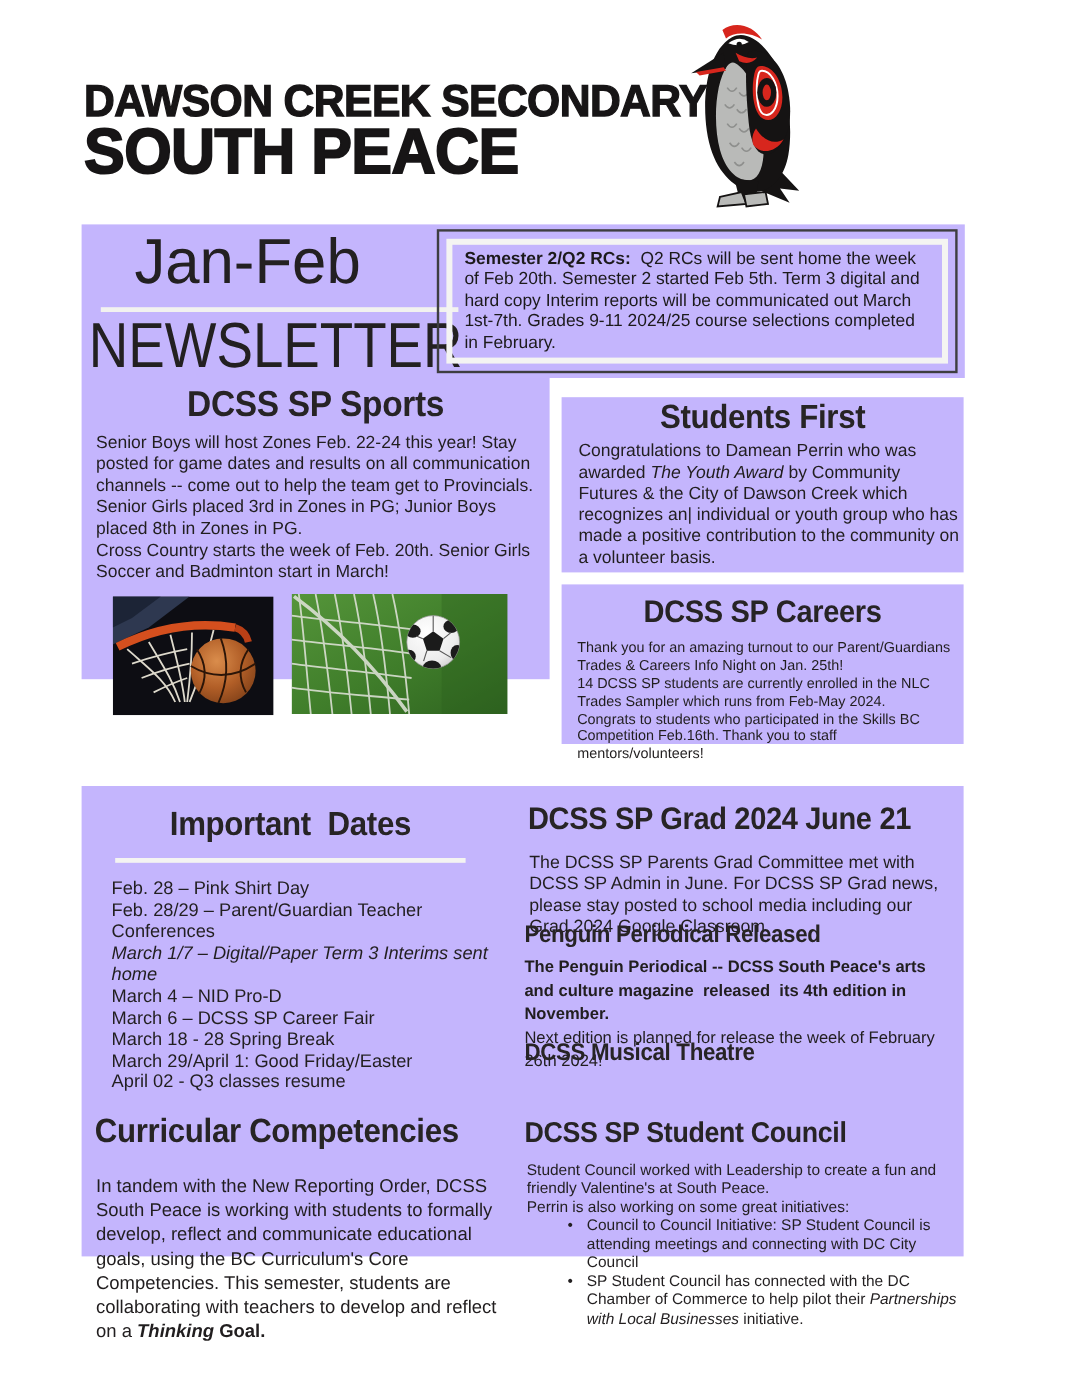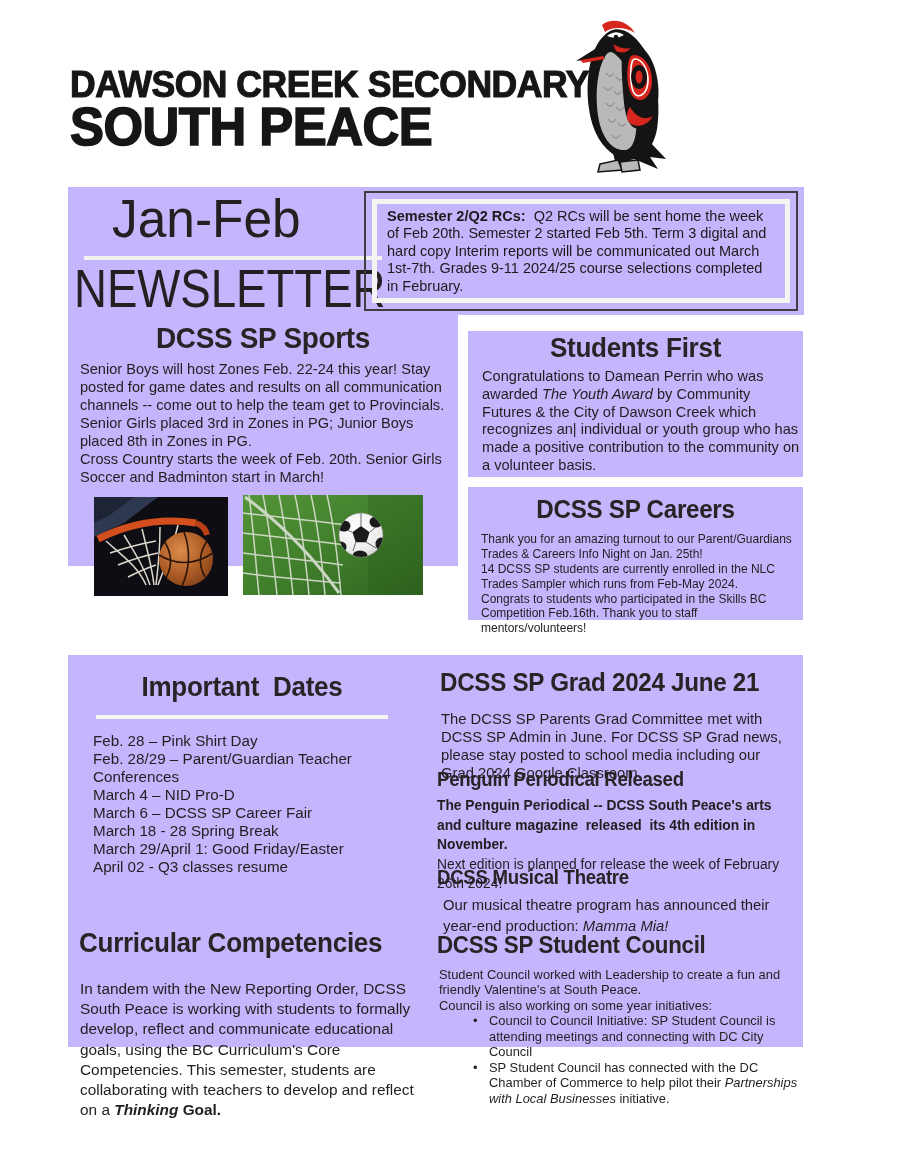--- a/index.html
+++ b/index.html
@@ -221,42 +221,42 @@
 Congrats to students who participated in the Skills BC Competition Feb.16th. Thank you to staff mentors/volunteers!</div>
   </section>
 
   <section class="panel bottom">
 
     <div class="abs ttl id-title">Important  Dates</div>
     <div class="abs id-rule"></div>
     <div class="abs dates">
       <div class="date-item">Feb. 28 – Pink Shirt Day</div>
       <div class="date-item">Feb. 28/29 – Parent/Guardian Teacher Conferences</div>
+      <div class="date-item i">March 1/7 – Digital/Paper Term 3 Interims sent home</div>
       <div class="date-item">March 4 – NID Pro-D</div>
       <div class="date-item">March 6 – DCSS SP Career Fair</div>
       <div class="date-item">March 18 - 28 Spring Break</div>
       <div class="date-item">March 29/April 1: Good Friday/Easter</div>
       <div class="date-item">April 02 - Q3 classes resume</div>
     </div>
 
     <div class="abs ttl ttl-l cc-title">Curricular Competencies</div>
     <div class="abs cc-body"><span>In tandem with the New Reporting Order, DCSS South Peace is working with students to formally develop, reflect and communicate educational goals, using the BC Curriculum's Core Competencies. This semester, students are collaborating with teachers to develop and reflect on a </span><span class="bi">Thinking</span><span class="b"> Goal.</span></div>
 
     <div class="abs ttl ttl-l grad-title">DCSS SP Grad 2024 June 21</div>
     <div class="abs grad-body">The DCSS SP Parents Grad Committee met with DCSS SP Admin in June. For DCSS SP Grad news, please stay posted to school media including our Grad 2024 Google Classroom.</div>
 
     <div class="abs ttl ttl-l per-title">Penguin Periodical Released</div>
     <div class="abs per-body pre"><span class="b">The Penguin Periodical -- DCSS South Peace's arts and culture magazine  released  its 4th edition in November.</span><span>
 Next edition is planned for release the week of February 26th 2024!</span></div>
 
     <div class="abs ttl ttl-l th-title">DCSS Musical Theatre</div>
-    <div class="abs th-body"><span>Our musical theatre program has announced their year-end production: </span><span class="i">Mamma Mia!</span></div>
 
     <div class="abs ttl ttl-l co-title">DCSS SP Student Council</div>
     <div class="abs co-body">
       <div class="pre">Student Council worked with Leadership to create a fun and friendly Valentine's at South Peace.
-Council is also working on some year initiatives:</div>
+Perrin is also working on some great initiatives:</div>
       <div class="bullet">Council to Council Initiative: SP Student Council is attending meetings and connecting with DC City Council</div>
       <div class="bullet"><span>SP Student Council has connected with the DC Chamber of Commerce to help pilot their </span><span class="i">Partnerships with Local Businesses</span><span> initiative.</span></div>
     </div>
   </section>
 
 </div>
 
 </body></html>

